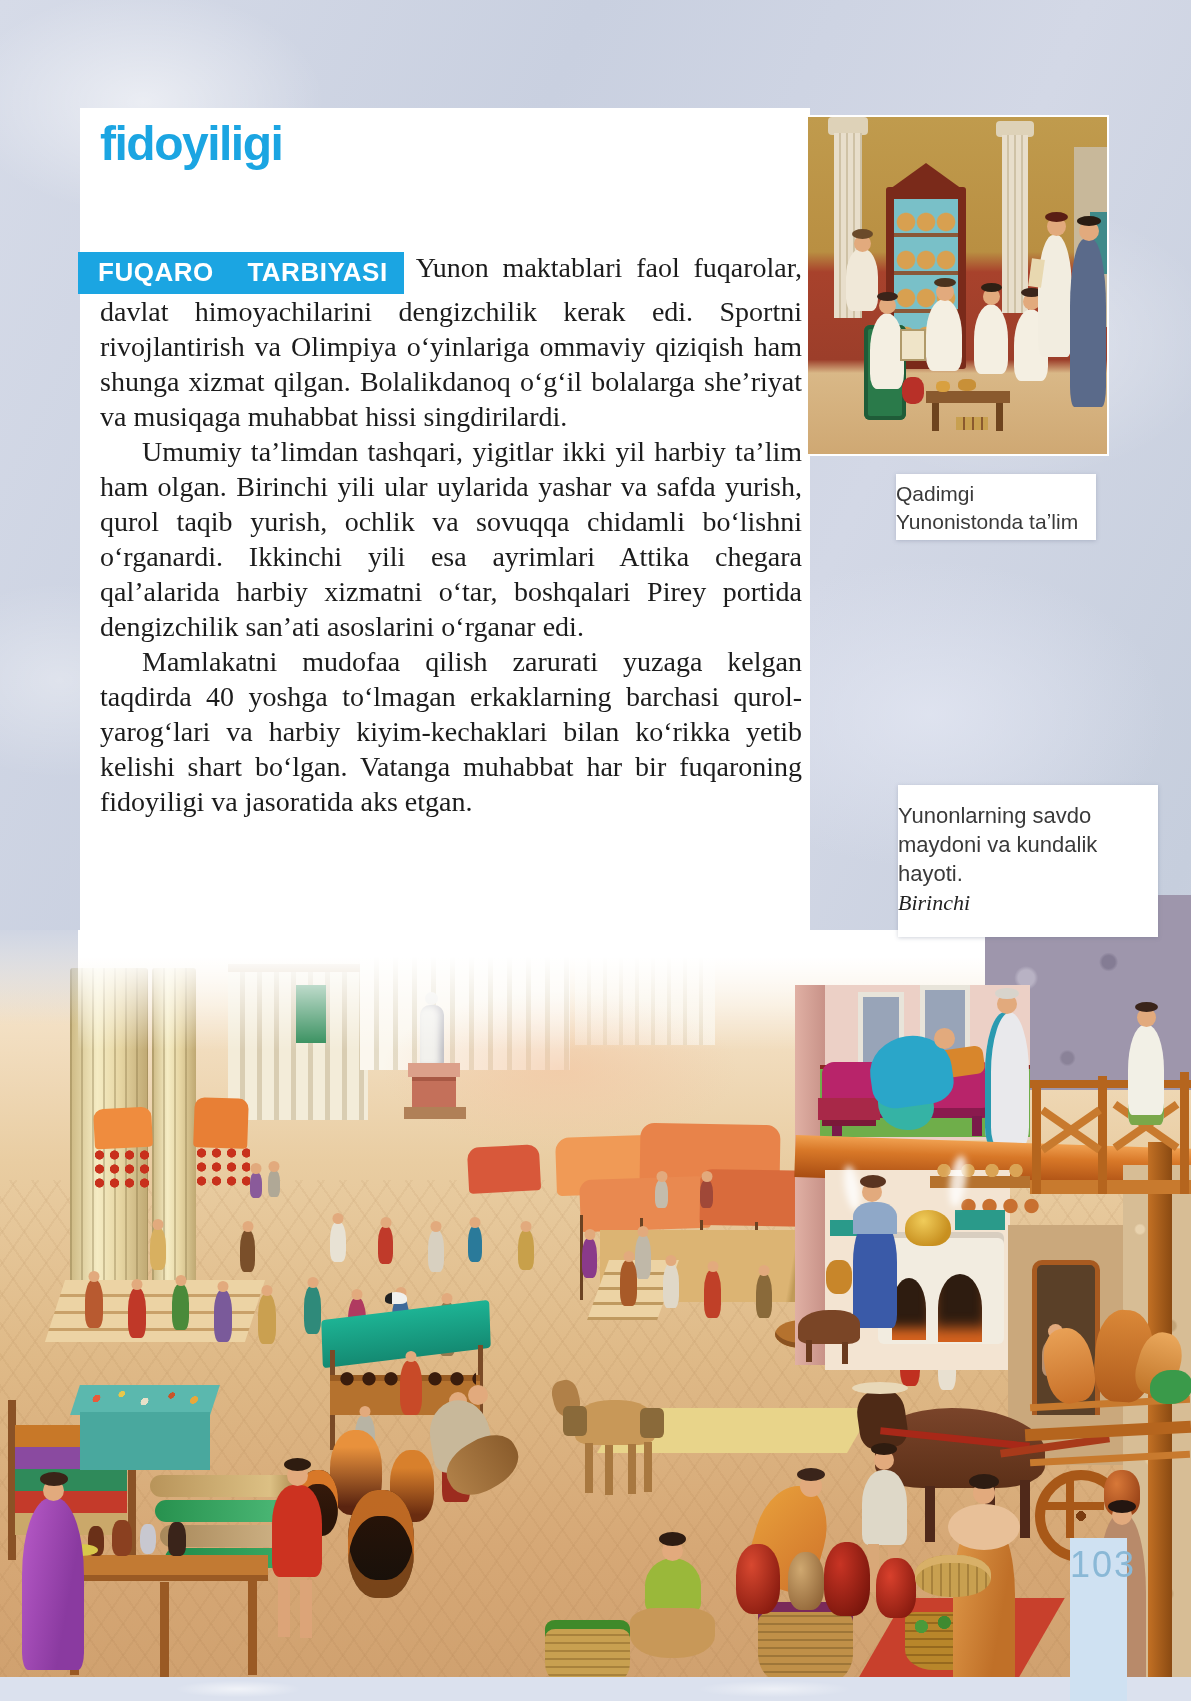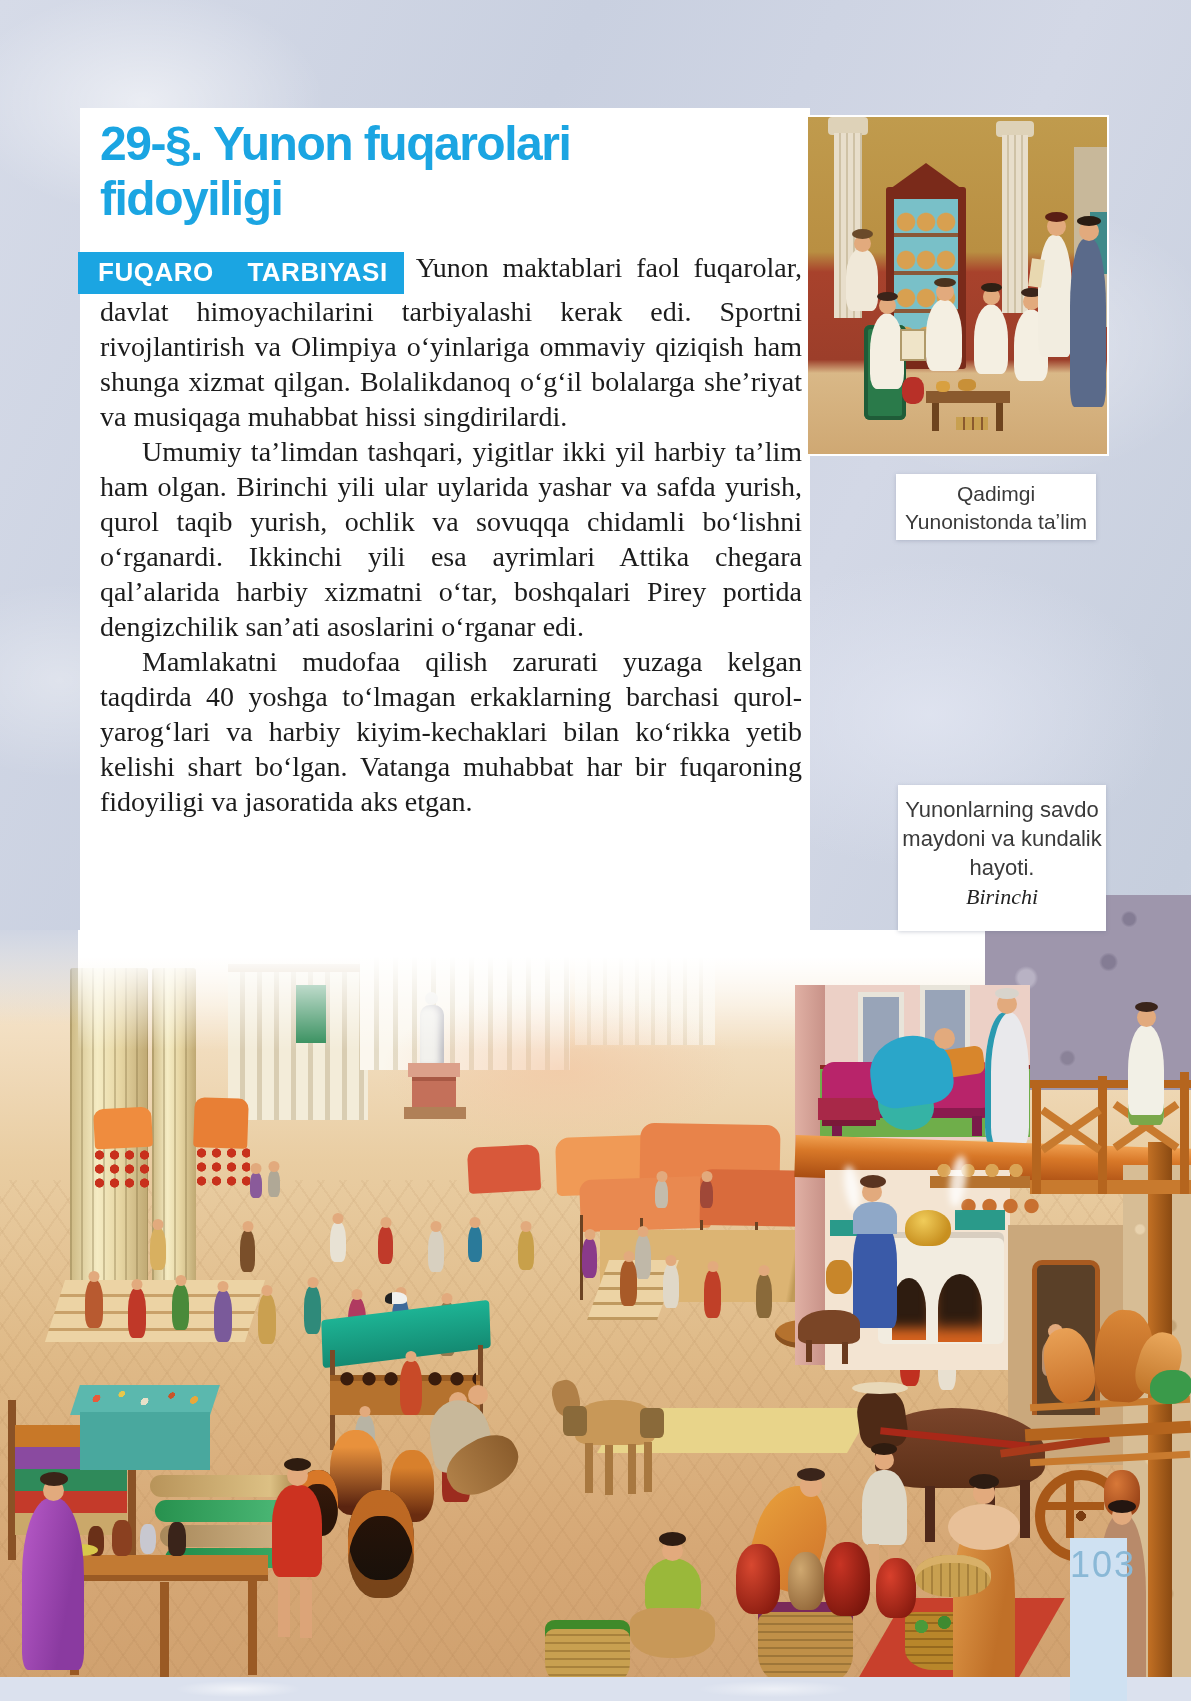--- a/index.html
+++ b/index.html
@@ -17,45 +17,44 @@
   .a{position:absolute;}
   .panel{background:#ffffff;}
   .title{color:#1ba5e2;font-weight:700;font-size:48px;line-height:55px;letter-spacing:-1.5px;}
   .badge{display:inline-block;background:#1ba5e2;color:#fff;font-family:"Liberation Sans",sans-serif;
          font-weight:700;font-size:26px;letter-spacing:.5px;word-spacing:26px;
          padding:3px 16px 4px 20px;margin:0 12px 0 -22px;vertical-align:-4px;}
   .bodytext{font-family:"Liberation Serif",serif;font-size:28px;line-height:35px;color:#1c1c1c;
             text-align:justify;}
   .bodytext p{margin:0;}
   .bodytext p.ind{text-indent:42px;}
-  .cap{background:#fff;color:#3a3a3a;font-size:21px;line-height:28px;text-align:center;
+  .cap{background:#fff;color:#3a3a3a;font-size:21px;line-height:28px;text-align:left;
        box-shadow:0 1px 4px rgba(90,100,130,.28);}
   .credit{font-family:"Liberation Serif",serif;font-style:italic;font-size:22px;color:#222;}
   .pagenum{background:#cfe1f2;color:#8ab8d6;font-size:36px;letter-spacing:2px;text-align:center;
            padding-top:6px;}
   
   .pp{position:absolute;border-radius:42% 42% 28% 28%;}
   .pp::before{content:"";position:absolute;top:-9px;left:50%;transform:translateX(-50%);
               width:11px;height:11px;border-radius:50%;background:#e2aa7d;}
   .head{position:absolute;border-radius:50%;background:#e2aa7d;}
   .flute{background-image:repeating-linear-gradient(90deg,rgba(110,90,45,.28) 0 2px,transparent 2px 11px),
          linear-gradient(90deg,#cdb983,#f5ecc4 35%,#e6d5a2 65%,#bfa872);}
 </style>
 </head>
 <body>
 
 <div class="a panel" style="left:80px;top:108px;width:730px;height:837px;z-index:2;"></div>
 
 <div class="a title" style="left:100px;top:116px;z-index:3;">
-  <div>29-§. Yunon fuqarolari</div>
   <div>fidoyiligi</div>
 </div>
 
 <div class="a bodytext" style="left:100px;top:250px;width:702px;z-index:3;">
-  <p><span class="badge">FUQARO TARBIYASI</span><span>Yunon maktablari faol fuqarolar, davlat himoyachilarini tarbiyalashi kerak edi. Sportni rivojlantirish va Olimpiya oʻyinlariga ommaviy qiziqish ham shunga xizmat qilgan. Bolalikdanoq oʻgʻil bolalarga sheʼriyat va musiqaga muhabbat hissi singdirilardi.</span></p>
+  <p><span class="badge">FUQARO TARBIYASI</span><span>Yunon maktablari faol fuqarolar, davlat himoyachilarini dengizchilik kerak edi. Sportni rivojlantirish va Olimpiya oʻyinlariga ommaviy qiziqish ham shunga xizmat qilgan. Bolalikdanoq oʻgʻil bolalarga sheʼriyat va musiqaga muhabbat hissi singdirilardi.</span></p>
   <p class="ind">Umumiy taʼlimdan tashqari, yigitlar ikki yil harbiy taʼlim ham olgan. Birinchi yili ular uylarida yashar va safda yurish, qurol taqib yurish, ochlik va sovuqqa chidamli boʻlishni oʻrganardi. Ikkinchi yili esa ayrimlari Attika chegara qalʼalarida harbiy xizmatni oʻtar, boshqalari Pirey portida dengizchilik sanʼati asoslarini oʻrganar edi.</p>
   <p class="ind">Mamlakatni mudofaa qilish zarurati yuzaga kelgan taqdirda 40 yoshga toʻlmagan erkaklarning barchasi qurol-yarogʻlari va harbiy kiyim-kechaklari bilan koʻrikka yetib kelishi shart boʻlgan. Vatanga muhabbat har bir fuqaroning fidoyiligi va jasoratida aks etgan.</p>
 </div>
 
 <div class="a mini" style="left:808px;top:117px;width:299px;height:337px;overflow:hidden;z-index:3;
             background:linear-gradient(180deg,#c09b4d 0%,#b98f42 40%,#a8422c 46%,#9c3e2a 72%,#d9b887 76%,#cfa873 100%);box-shadow:0 0 0 2px #fff;">
 
   <div class="a" style="left:20px;top:0;width:40px;height:18px;background:#ded2b8;border-radius:4px;"></div>
   <div class="a" style="left:26px;top:16px;width:28px;height:185px;background:repeating-linear-gradient(90deg,#e8decb 0 5px,#cfc2a6 5px 7px);"></div>
   <div class="a" style="left:188px;top:4px;width:38px;height:16px;background:#ded2b8;border-radius:4px;"></div>
@@ -104,21 +103,21 @@
   <div class="a" style="left:150px;top:262px;width:18px;height:12px;background:#c89038;border-radius:40%;"></div>
   <div class="a" style="left:94px;top:260px;width:22px;height:27px;background:#b83028;border-radius:40%;"></div>
   <div class="a" style="left:148px;top:300px;width:32px;height:13px;background:repeating-linear-gradient(90deg,#c8a050 0 7px,#8a5a2e 7px 9px);"></div>
 </div>
 
 <div class="a cap" style="left:896px;top:474px;width:200px;height:60px;padding-top:6px;z-index:5;">Qadimgi Yunonistonda taʼlim</div>
 
 <div class="a" style="left:985px;top:895px;width:206px;height:40px;z-index:1;
             background:radial-gradient(circle 18px at 30% 40%,#b8b2c4 40%,transparent 60%),radial-gradient(circle 14px at 70% 60%,#847c94 40%,transparent 60%),#9e96ac;"></div>
 
-<div class="a cap" style="left:898px;top:785px;width:208px;height:136px;padding-top:10px;font-size:22px;line-height:29px;z-index:5;">
+<div class="a cap" style="left:898px;top:785px;width:260px;height:136px;padding-top:16px;font-size:22px;line-height:29px;z-index:5;">
   <span>Yunonlarning savdo maydoni va kundalik hayoti.</span><br>
   <span class="credit">Birinchi</span>
 </div>
 
 <div class="a art" style="left:0;top:930px;width:1191px;height:771px;overflow:hidden;z-index:1;">
 
   <div class="a" style="inset:0;background:linear-gradient(180deg,#fdf6ea 0%,#f3e0c4 12%,#e9cda2 30%,#dfba88 55%,#d6a876 80%,#cfa06e 100%);"></div>
   <div class="a" style="left:0;top:250px;width:1191px;height:521px;opacity:.5;background-image:repeating-linear-gradient(55deg,rgba(150,105,60,.16) 0 2px,transparent 2px 18px),repeating-linear-gradient(-55deg,rgba(150,105,60,.14) 0 2px,transparent 2px 18px);"></div>
 
   <div class="a" style="left:985px;top:0;width:206px;height:160px;background:radial-gradient(circle 20px at 20% 30%,#b8b2c4 40%,transparent 60%),radial-gradient(circle 16px at 60% 20%,#847c94 40%,transparent 60%),radial-gradient(circle 18px at 80% 70%,#b0a8be 40%,transparent 60%),radial-gradient(circle 14px at 40% 80%,#8a8298 40%,transparent 60%),#9e96ac;"></div>

